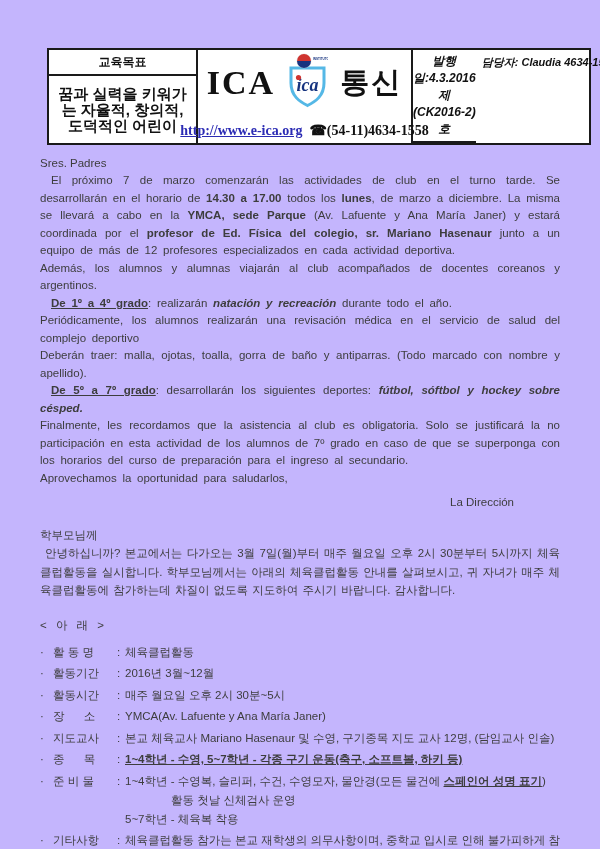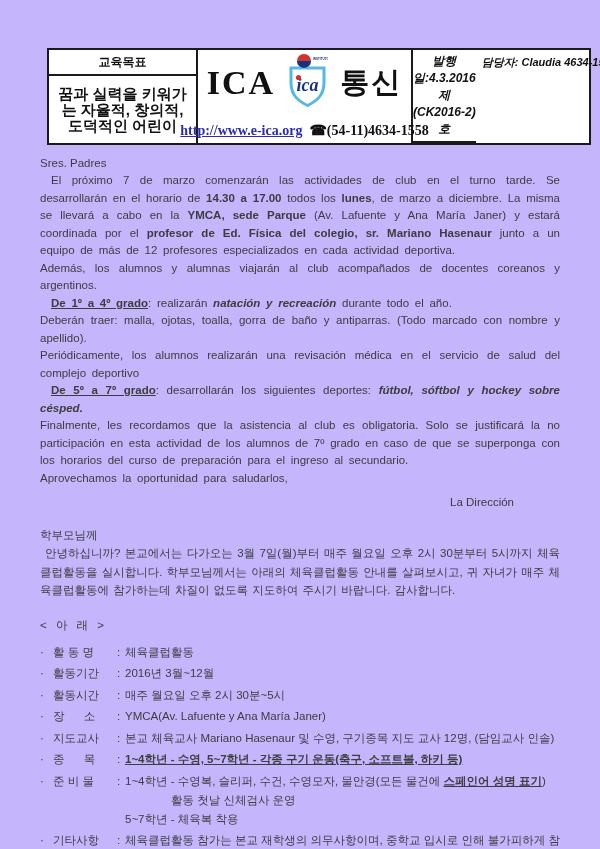--- a/index.html
+++ b/index.html
@@ -134,22 +134,22 @@
     </div>
   </div>
 
   <div class="content">
 
     <div class="es">
       <p class="sal">Sres. Padres</p>
       <p class="just ind"><span>El próximo 7 de marzo comenzarán las actividades de club en el turno tarde. Se desarrollarán en el horario de </span><span class="b">14.30 a 17.00</span><span> todos los </span><span class="b">lunes</span><span>, de marzo a diciembre. La misma se llevará a cabo en la </span><span class="b">YMCA, sede Parque</span><span> (Av. Lafuente y Ana María Janer) y estará coordinada por el </span><span class="b">profesor de Ed. Física del colegio, sr. Mariano Hasenaur</span><span> junto a un equipo de más de 12 profesores especializados en cada actividad deportiva.</span></p>
       <p class="just">Además, los alumnos y alumnas viajarán al club acompañados de docentes coreanos y argentinos.</p>
       <p class="just ind"><span class="bu">De 1º a 4º grado</span><span>: realizarán </span><span class="bi">natación y recreación</span><span> durante todo el año.</span></p>
+      <p class="just">Periódicamente, los alumnos realizarán una revisación médica en el servicio de salud del complejo deportivo</p>
       <p class="just">Deberán traer: malla, ojotas, toalla, gorra de baño y antiparras. (Todo marcado con nombre y apellido).</p>
-      <p class="just">Periódicamente, los alumnos realizarán una revisación médica en el servicio de salud del complejo deportivo</p>
       <p class="just ind"><span class="bu">De 5º a 7º grado</span><span>: desarrollarán los siguientes deportes: </span><span class="bi">fútbol, sóftbol y hockey sobre césped.</span></p>
       <p class="just">Finalmente, les recordamos que la asistencia al club es obligatoria. Solo se justificará la no participación en esta actividad de los alumnos de 7º grado en caso de que se superponga con los horarios del curso de preparación para el ingreso al secundario.</p>
       <p class="just">Aprovechamos la oportunidad para saludarlos,</p>
       <p class="sig-es">La Dirección</p>
     </div>
 
     <div class="ko-block">
       <p class="sal">학부모님께</p>
       <p class="just" style="text-indent:5px">안녕하십니까? 본교에서는 다가오는 3월 7일(월)부터 매주 월요일 오후 2시 30분부터 5시까지 체육클럽활동을 실시합니다. 학부모님께서는 아래의 체육클럽활동 안내를 살펴보시고, 귀 자녀가 매주 체육클럽활동에 참가하는데 차질이 없도록 지도하여 주시기 바랍니다. 감사합니다.</p>
       <p class="below">&lt; 아 래 &gt;</p>

